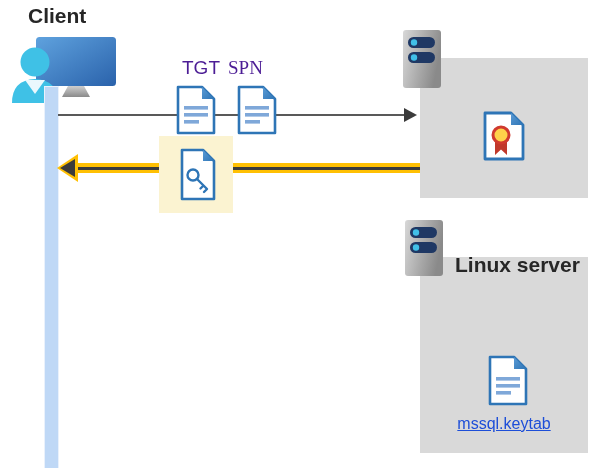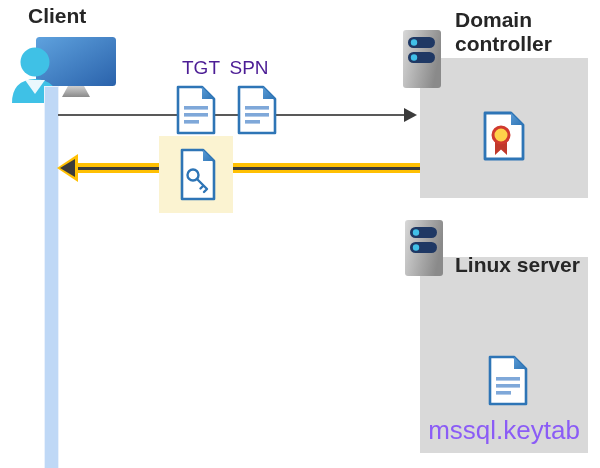--- a/index.html
+++ b/index.html
@@ -1,21 +1,21 @@
 <!DOCTYPE html>
 <html><head>
 <meta charset="utf-8">
 <style>
   html,body{margin:0;padding:0;background:#ffffff;}
   .canvas{position:relative;width:600px;height:468px;background:#ffffff;overflow:hidden;
           font-family:"Liberation Sans",sans-serif;border-radius:18px;}
   .abs{position:absolute;}
   .title{font-weight:700;font-size:21px;line-height:24px;color:#262626;}
   .small-label{font-size:19px;color:#4c1d95;}
-  .keytab{font-size:26px;color:#8b5cf6;text-align:center;}
+  .keytab{font-size:16px;color:#1d4ed8;text-align:center;text-decoration:underline;}
   .panel{background:#D9D9D9;}
   .lifeline{background:#BFD8F6;border:1px solid #E9F1FC;}
   .gray-line{background:#595959;}
   .gray-head{width:0;height:0;border-left:13px solid #3b3b3b;
              border-top:7px solid transparent;border-bottom:7px solid transparent;}
   .yellow-band{background:#FFC003;}
   .yellow-core{position:absolute;left:0;right:0;top:3.5px;height:3px;background:#3b3b3b;}
   .yellow-head-outer{width:0;height:0;border-right:21px solid #FFC003;
              border-top:14px solid transparent;border-bottom:14px solid transparent;}
   .yellow-head-inner{width:0;height:0;border-right:15px solid #3b3b3b;
@@ -71,21 +71,21 @@
   <div class="abs gray-line" style="left:58px;top:114px;width:348px;height:2px;z-index:1;"></div>
   <div class="abs gray-head" style="left:404px;top:108px;z-index:1;"></div>
 
   <div class="abs yellow-band" style="left:74px;top:163px;width:346px;height:10px;z-index:1;">
     <div class="yellow-core"></div>
   </div>
   <div class="abs yellow-head-outer" style="left:57px;top:154px;z-index:1;"></div>
   <div class="abs yellow-head-inner" style="left:60px;top:159px;z-index:1;"></div>
 
   <div class="abs small-label" style="left:180px;top:57px;width:42px;text-align:center;">TGT</div>
-  <div class="abs small-label" style="left:228px;top:57px;width:42px;text-align:center;">SPN</div>
+  <div class="abs small-label" style="left:228px;top:57px;width:42px;font-family:Liberation Serif, serif;">SPN</div>
 
   <div class="abs" style="left:175px;top:84px;z-index:2;">
     <svg width="42" height="52" viewBox="0 0 42 52">
       <path d="M3 3 H27 L39 15 V49 H3 Z" fill="#fff" stroke="#2E75B6" stroke-width="2.6" stroke-linejoin="round"></path>
       <path d="M27 3 V15 H39 Z" fill="url(#gFold)"></path>
       <rect x="9" y="22" width="24" height="3.6" fill="#7FA8D9"></rect>
       <rect x="9" y="29" width="24" height="3.6" fill="#7FA8D9"></rect>
       <rect x="9" y="36" width="15" height="3.6" fill="#7FA8D9"></rect>
     </svg>
   </div>
@@ -106,21 +106,20 @@
       <path d="M3 3 H24 L35 14 V52 H3 Z" fill="#fff" stroke="#2E75B6" stroke-width="2.6" stroke-linejoin="round"></path>
       <path d="M24 3 V14 H35 Z" fill="url(#gFold)"></path>
       <g stroke="#2E75B6" stroke-width="2.4" fill="none" stroke-linecap="round">
         <circle cx="14" cy="28" r="5.5"></circle>
         <path d="M18 32 L28 42 M24.5 38.5 L21.5 41.5 M28 42 L25 45"></path>
       </g>
     </svg>
   </div>
 
   <div class="abs panel" style="left:420px;top:58px;width:168px;height:140px;"></div>
-  <div class="abs title" style="left:455px;top:8px;width:135px;">Domain controller</div>
   <div class="abs" style="left:402px;top:29px;z-index:2;">
     <svg width="40" height="60" viewBox="0 0 40 60">
       <rect x="1" y="1" width="38" height="58" rx="3" fill="url(#gSrv)"></rect>
       <rect x="6" y="8" width="27" height="11" rx="5.5" fill="#1F3864"></rect>
       <circle cx="12" cy="13.5" r="3.2" fill="#41C0E8"></circle>
       <rect x="6" y="23" width="27" height="11" rx="5.5" fill="#1F3864"></rect>
       <circle cx="12" cy="28.5" r="3.2" fill="#41C0E8"></circle>
     </svg>
   </div>
   <div class="abs" style="left:482px;top:110px;z-index:2;">

